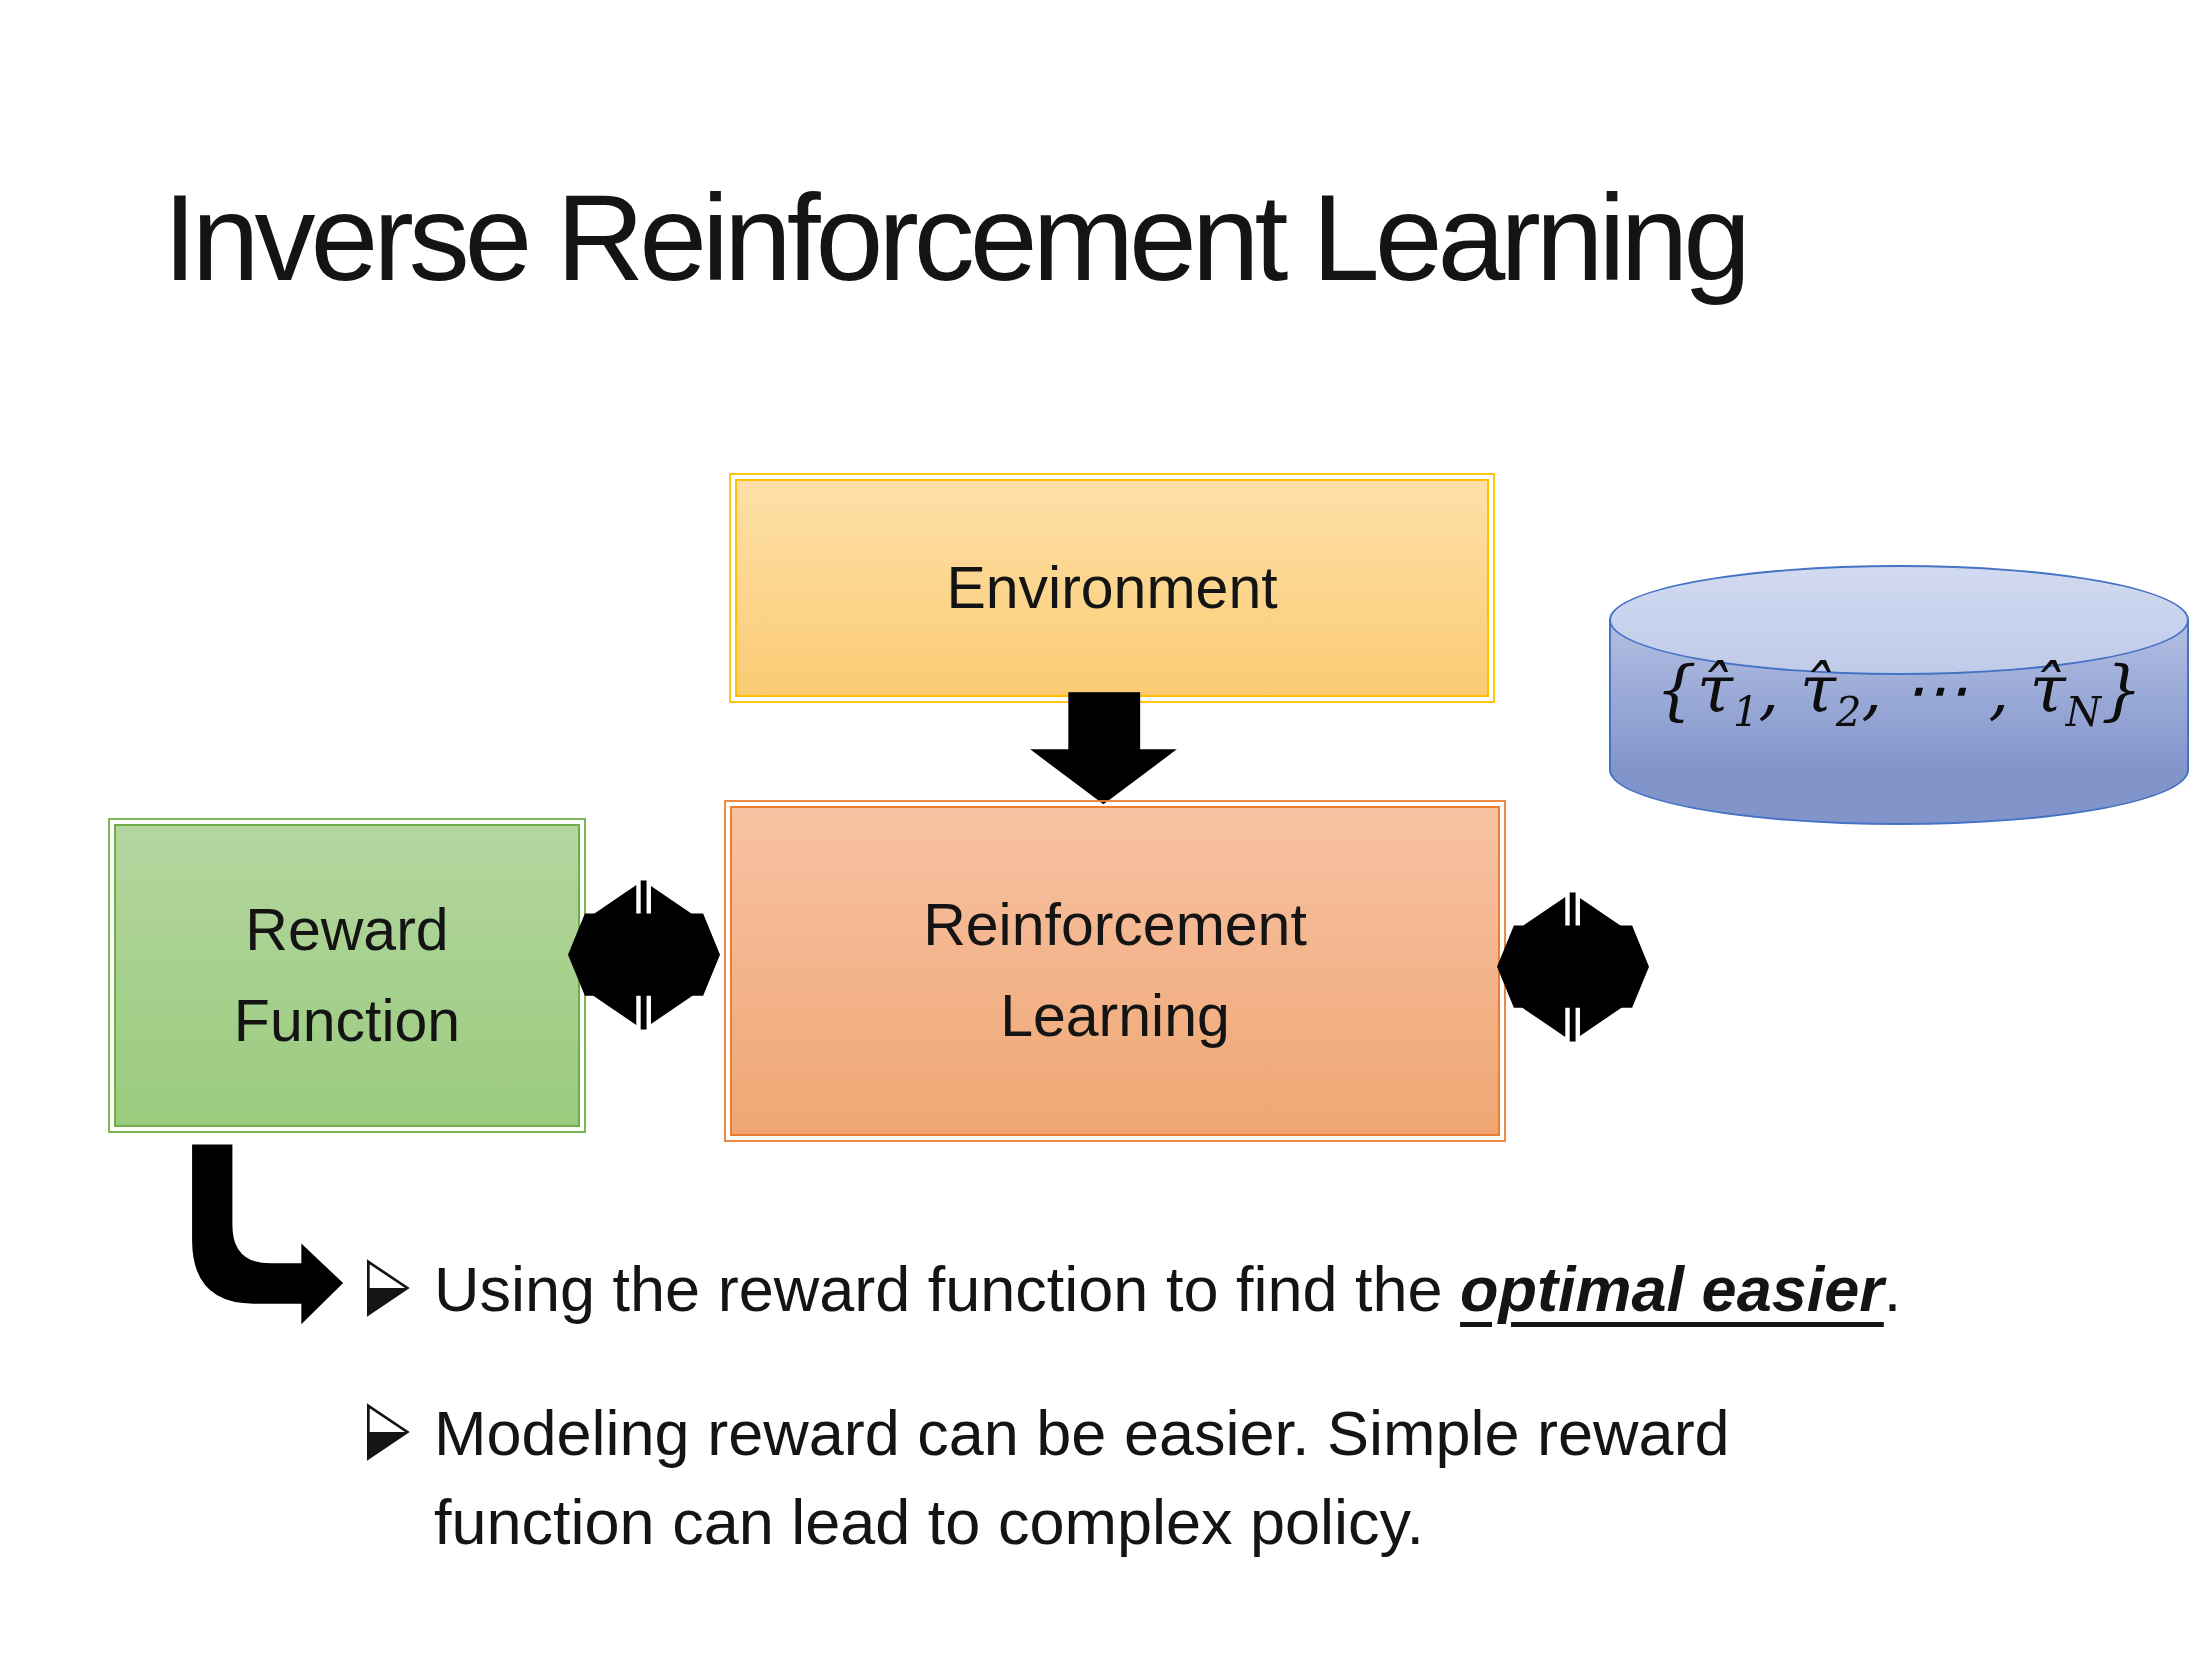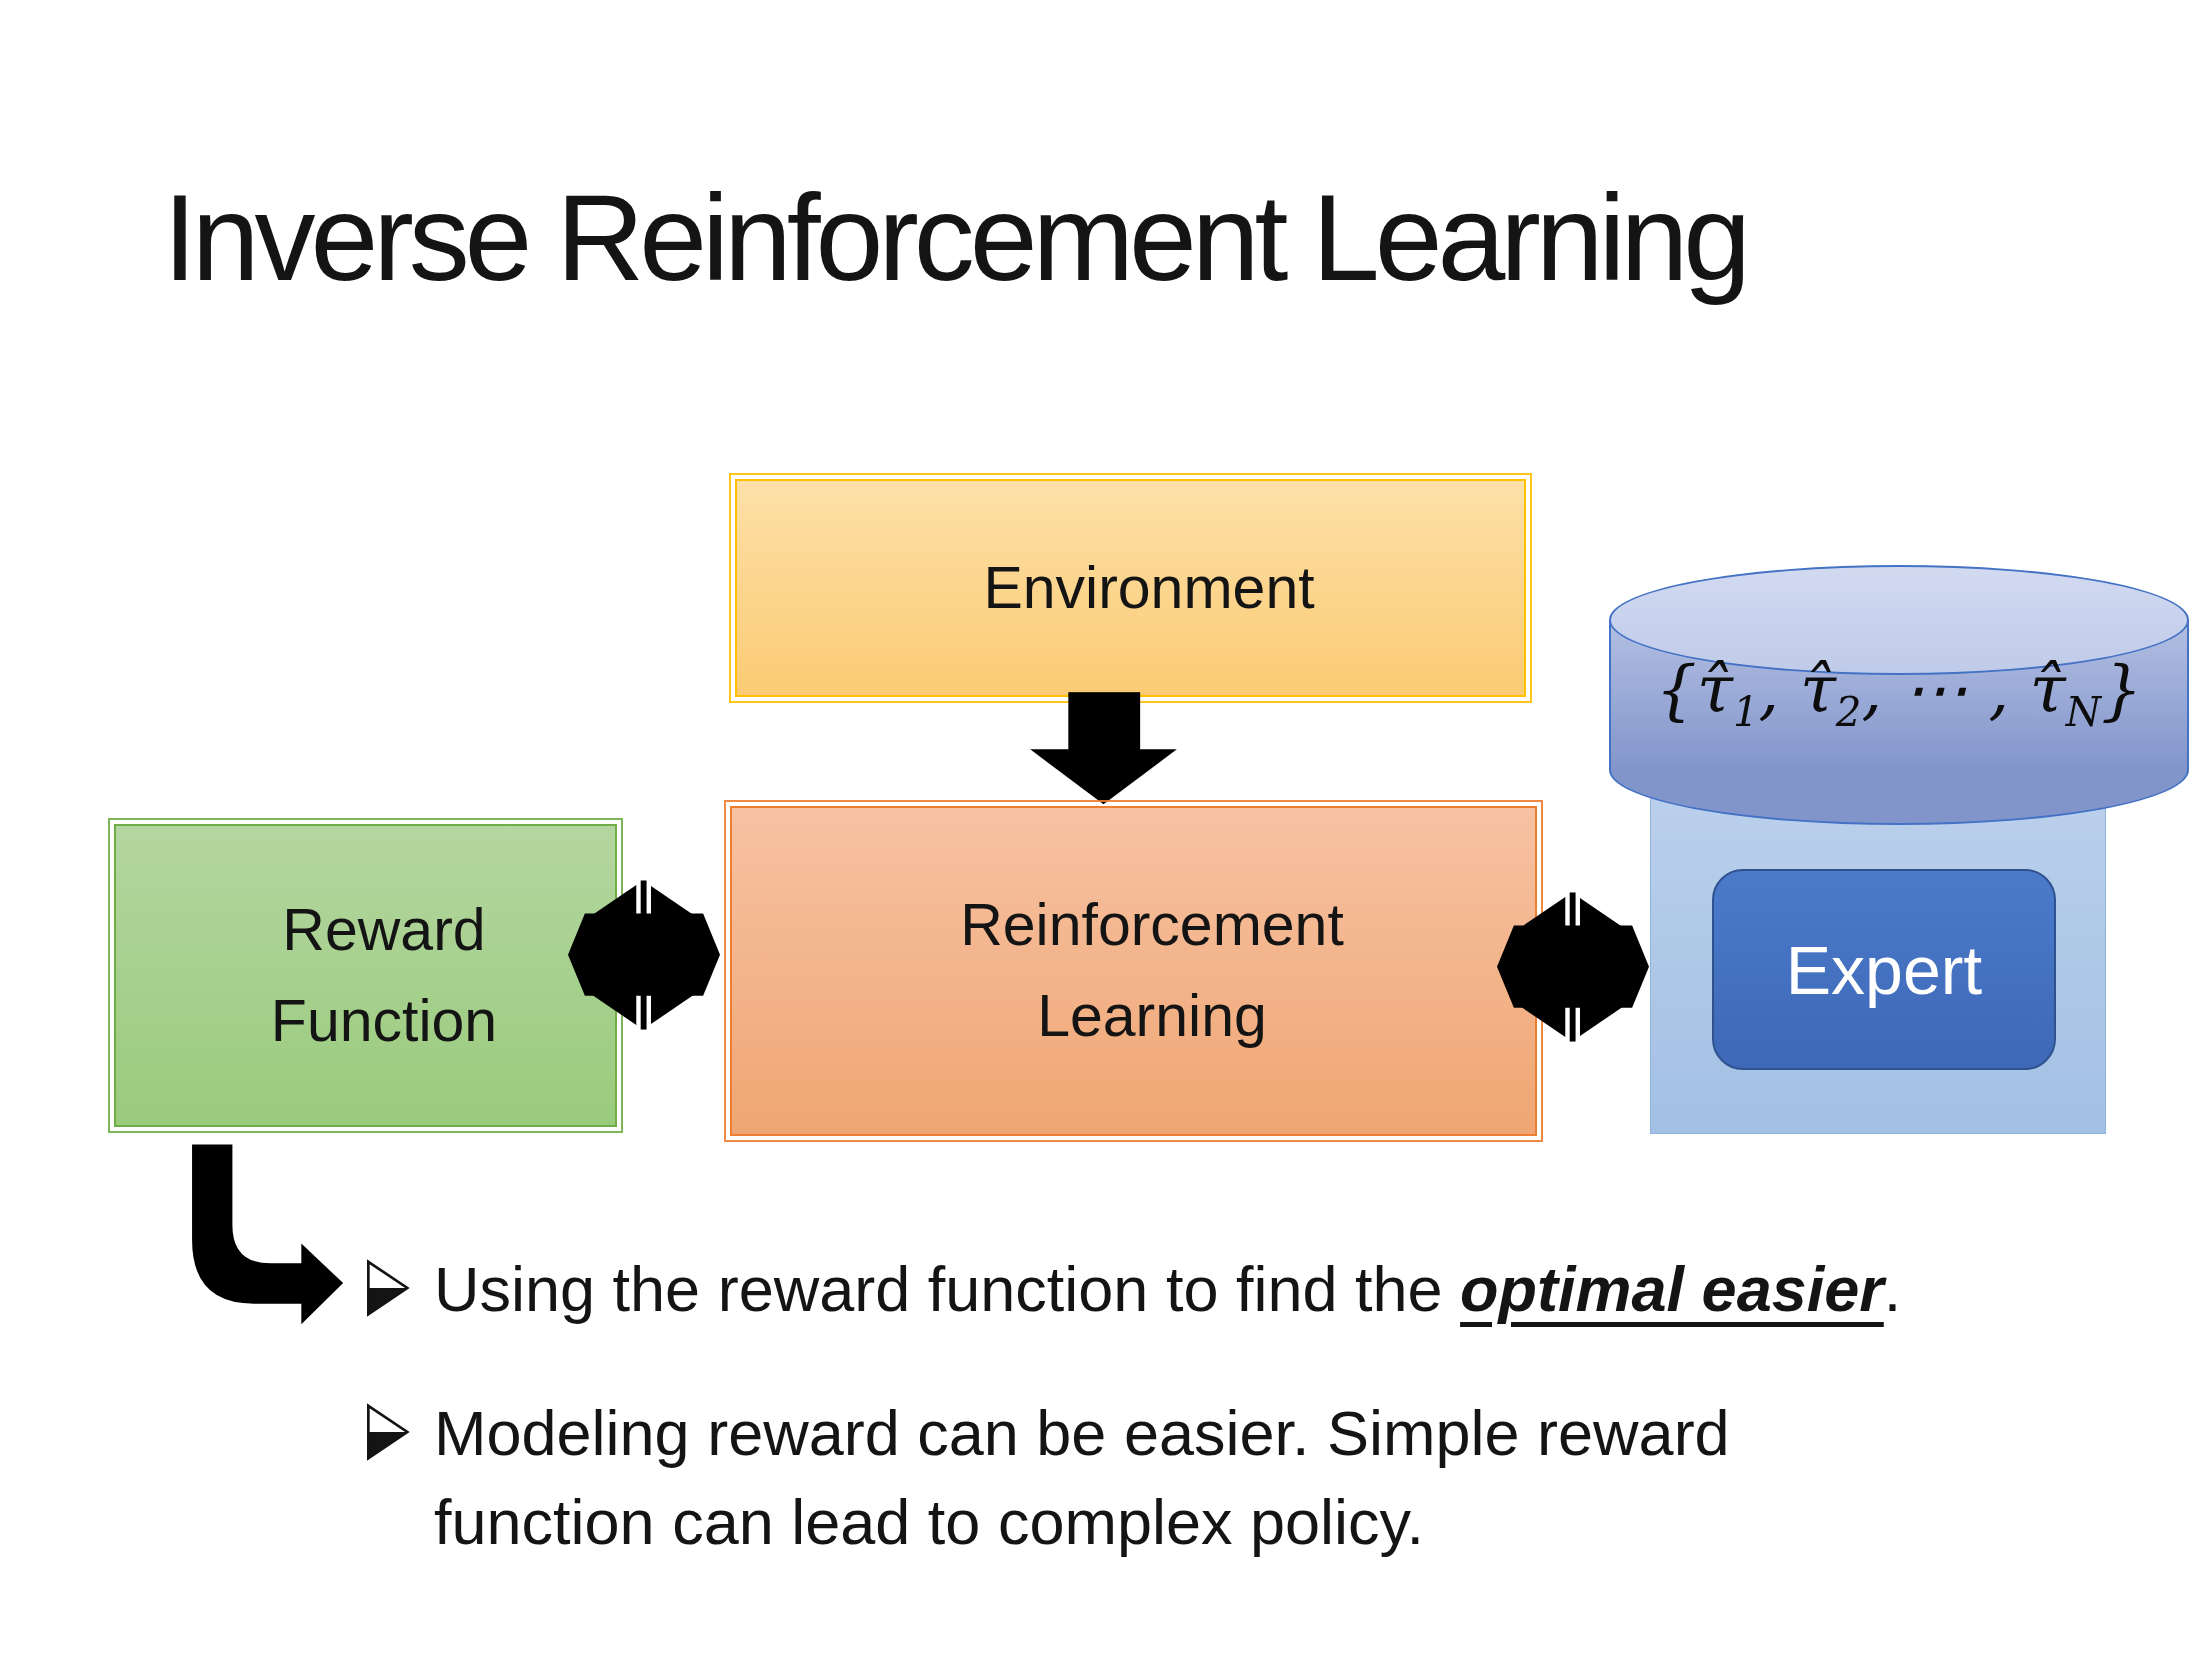--- a/index.html
+++ b/index.html
@@ -9,21 +9,21 @@
   
   .title{position:absolute;left:163px;top:168px;font-size:122px;font-weight:400;
          letter-spacing:-5.1px;white-space:nowrap;color:#141414;}
 
   
   .demo-label{position:absolute;left:1602px;top:379px;width:559px;text-align:center;
               font-size:65px;line-height:83px;color:#141414;}
 
   
   .dbox{position:absolute;display:flex;flex-direction:column;align-items:center;justify-content:center;
-        font-size:59px;line-height:91px;color:#141414;text-align:center;padding-left:37px;}
+        font-size:59px;line-height:91px;color:#141414;text-align:center;}
   .dbox::before{content:"";position:absolute;inset:-8px;border:2.2px solid var(--bc);opacity:.9;}
   .env{left:735px;top:479px;width:750px;height:214px;--bc:#FFC000;
        border:2.9px solid #FFC000;background:linear-gradient(180deg,#FDE0A8,#FBCB74);}
   .reward{left:114px;top:824px;width:462px;height:299px;--bc:#70AD47;
        border:2.2px solid #70AD47;background:linear-gradient(180deg,#B4D6A0,#9ACB7D);}
   .rl{left:730px;top:806px;width:766px;height:326px;--bc:#ED7D31;
        border:2.2px solid #ED7D31;background:linear-gradient(180deg,#F7C2A3,#EFA673);}
 
   
   .expert-panel{position:absolute;left:1650px;top:783px;width:454px;height:349px;z-index:1;
@@ -81,25 +81,20 @@
   <div class="dbox reward">
     <div>Reward</div>
     <div>Function</div>
   </div>
 
   <div class="dbox rl">
     <div>Reinforcement</div>
     <div>Learning</div>
   </div>
 
-  <div class="expert-panel">
-    <div class="expert-box">
-      <span>Expert</span>
-    </div>
-  </div>
 
   <div class="cylinder">
     <div class="cyl-bot"></div>
     <div class="cyl-body"></div>
     <div class="cyl-top"></div>
     <div class="cyl-math">
       <span class="brace">{</span><span>τ̂</span><sub>1</sub><span>, </span><span>τ̂</span><sub>2</sub><span>, </span><span>⋯</span><span> , </span><span>τ̂</span><sub>N</sub><span class="brace">}</span>
     </div>
   </div>
 

